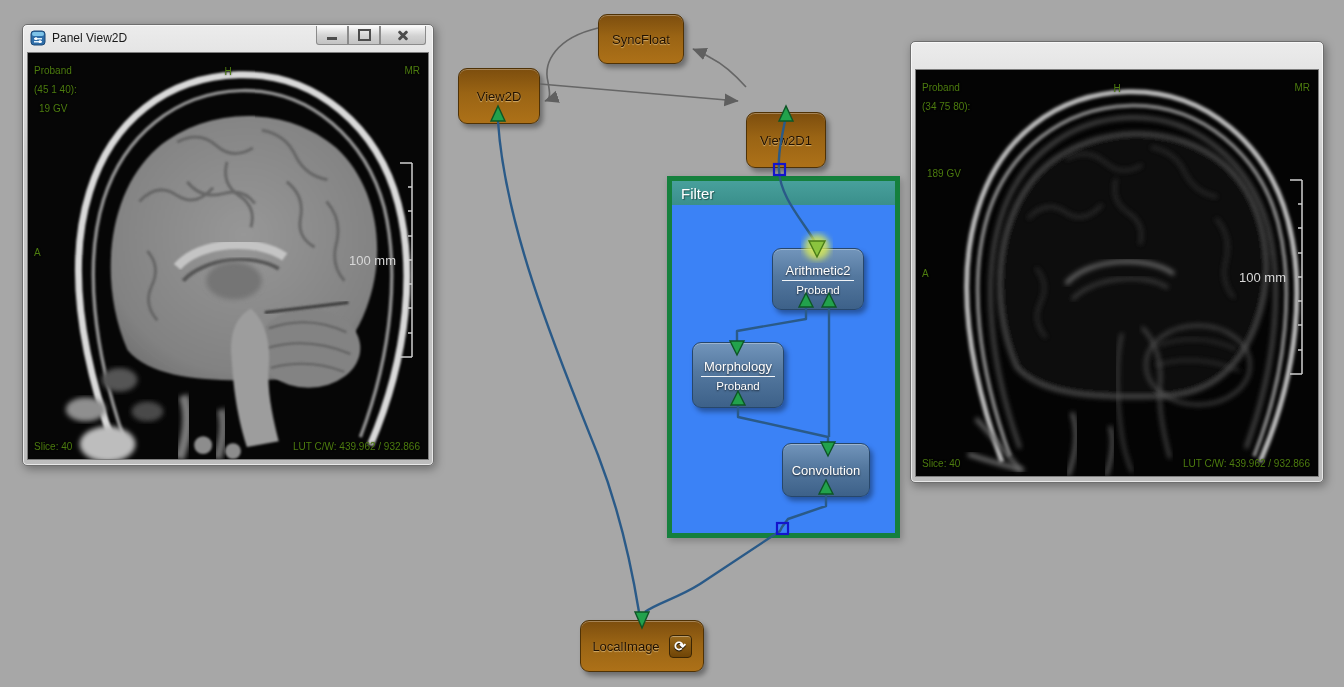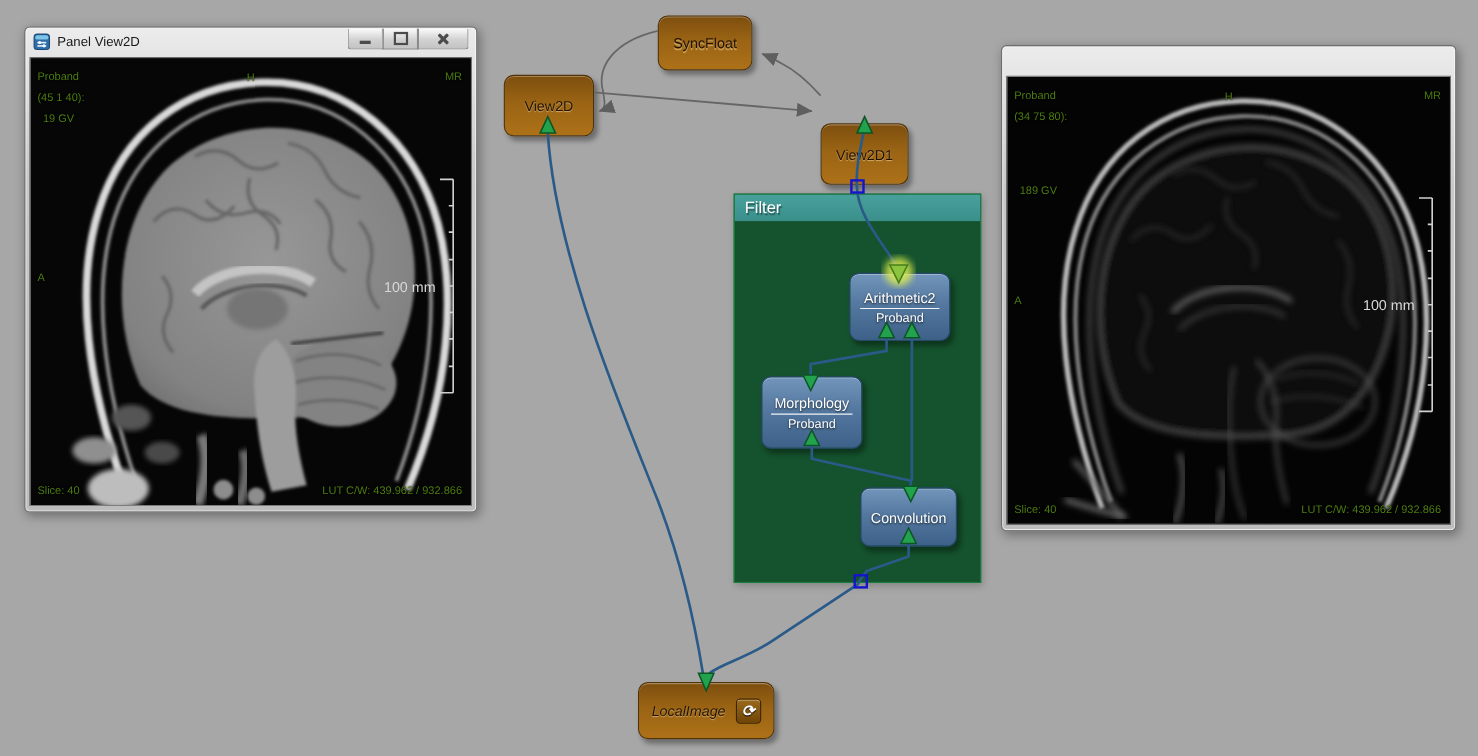--- a/index.html
+++ b/index.html
@@ -57,21 +57,21 @@
   .node .typename{border-bottom:1px solid rgba(255,255,255,.92);padding:0 3px 2px 3px;}
   .node .instname{font-size:11.5px;margin-top:3px;}
   .reload-btn{
     width:21px;height:21px;margin-left:9px;border-radius:4px;
     border:1px solid #3a2504;background:linear-gradient(#9a6a1c,#6f4406);
     box-shadow:inset 0 1px 0 rgba(255,255,255,.35);
     display:flex;align-items:center;justify-content:center;
     color:#fff;font-size:14px;font-weight:bold;text-shadow:0 1px 1px #000;
   }
   .group{
-    position:absolute;z-index:1;background:#14532d;border:1px solid #15803d;
+    position:absolute;z-index:1;background:#3b82f6;border:5px solid #15803d;
     box-shadow:2px 3px 7px rgba(0,0,0,.22);
   }
   .group-header{
     height:24px;background:linear-gradient(#48a09c,#3a8f8b);
     display:flex;align-items:center;padding:0 9px;
     color:#fff;font-size:15px;text-shadow:1px 1px 1px rgba(0,0,0,.45);
   }
   #wires{position:absolute;left:0;top:0;z-index:4;pointer-events:none;}
   .win{z-index:2;}
 </style>
@@ -103,21 +103,21 @@
 
 <div class="node node-module" style="left:692px;top:342px;width:90px;height:64px;">
   <span class="typename">Morphology</span>
   <span class="instname">Proband</span>
 </div>
 
 <div class="node node-module" style="left:782px;top:443px;width:86px;height:52px;text-align:center;">
   <span>Convolution</span>
 </div>
 
-<div class="node node-macro" style="left:580px;top:620px;width:122px;height:50px;flex-direction:row;font-style:italic;">
+<div class="node node-macro" style="left:580px;top:620px;width:122px;height:50px;flex-direction:row;">
   <span>LocalImage</span>
   <span class="reload-btn">
     <span>⟳</span>
   </span>
 </div>
 
 <svg id="wires" width="1344" height="687">
   <defs>
     <marker id="arrow" markerWidth="11" markerHeight="9" refX="8.5" refY="4" orient="auto">
       <path d="M0,0 L9,4 L0,8 Z" fill="#5f5f5f"></path>

